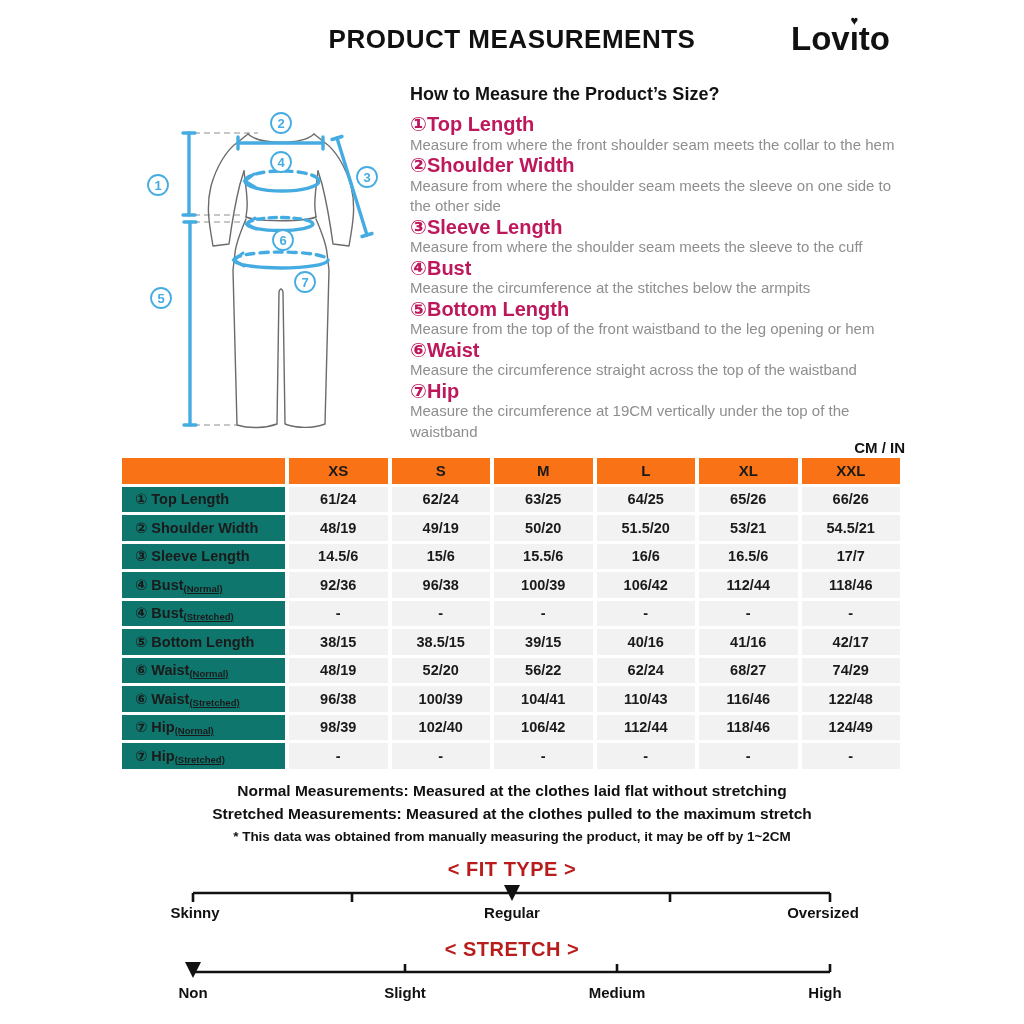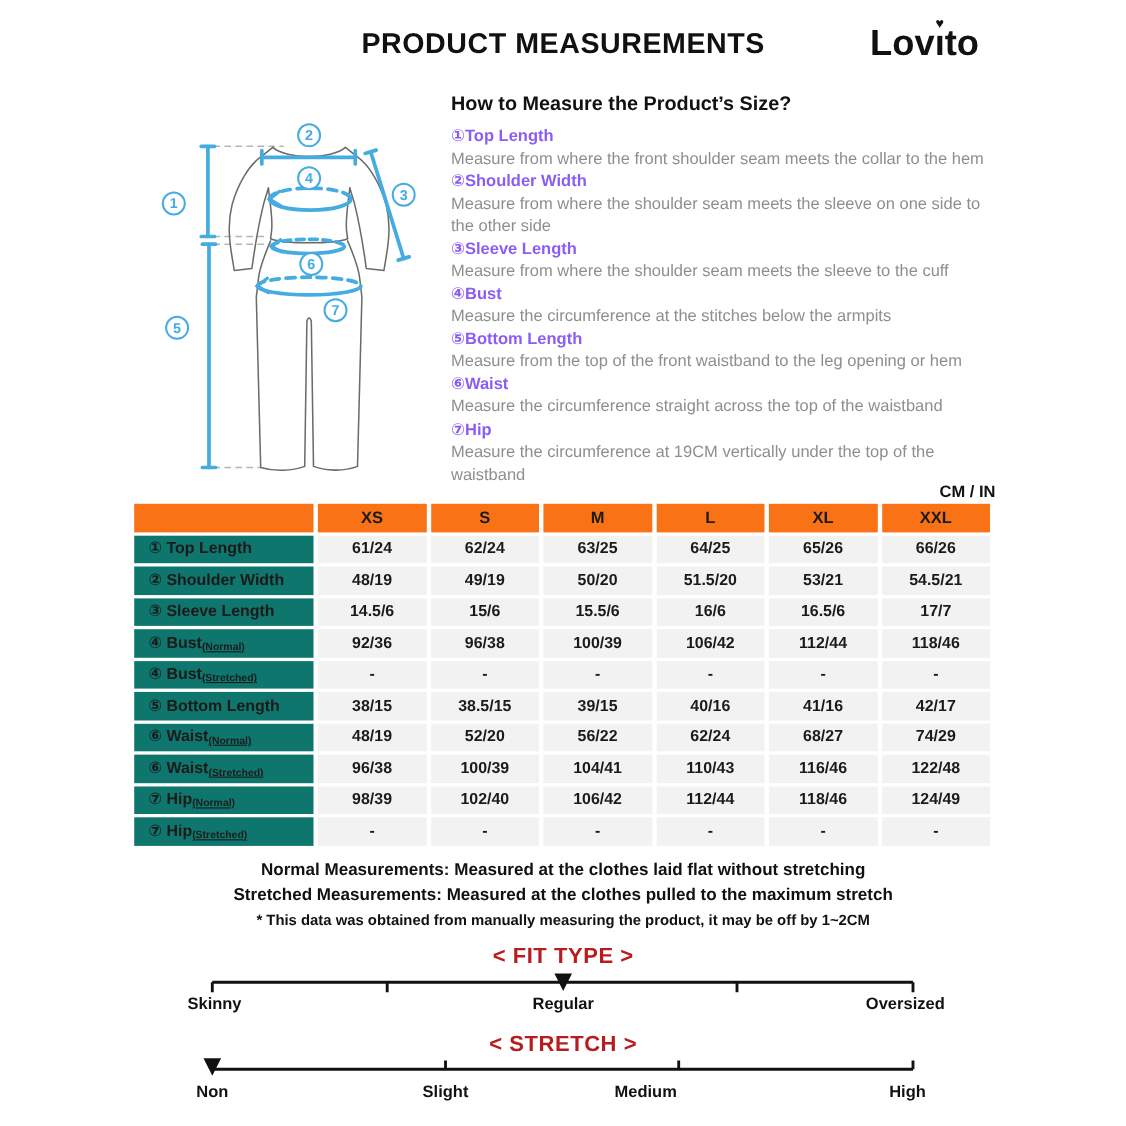--- a/index.html
+++ b/index.html
@@ -10,21 +10,21 @@
   .title{position:absolute;top:24px;left:0;width:100%;text-align:center;
          font-size:26px;font-weight:700;letter-spacing:.5px;color:#111;}
   .brand{position:absolute;top:20px;right:134px;font-size:33px;font-weight:700;color:#111;}
   .brand .i-dotless{position:relative;}
   .brand .heart{position:absolute;top:-6px;left:50%;transform:translateX(-50%);
                 font-size:13px;line-height:1;color:#111;}
 
   
   .howto{position:absolute;left:410px;top:84px;width:500px;}
   .howto h2{margin:0 0 9px 0;font-size:18px;font-weight:700;color:#111;}
-  .howto .item-label{font-size:15px;font-weight:700;line-height:20.5px;color:#8b5cf6;}
+  .howto .item-label{font-size:20px;font-weight:700;line-height:20.5px;color:#be185d;}
   .howto .item-desc{font-size:15px;font-weight:400;line-height:20.5px;color:#8e8e8e;}
 
   
   .diagram{position:absolute;left:138px;top:100px;width:272px;height:338px;}
 
   
   .unit{position:absolute;top:439px;right:119px;font-size:15px;font-weight:700;color:#111;}
 
   
   .size-table{position:absolute;left:122px;top:458px;width:778px;
@@ -370,17 +370,17 @@
       <line x1="13" y1="12" x2="650" y2="12"></line>
       <line x1="225" y1="12" x2="225" y2="4"></line>
       <line x1="437" y1="12" x2="437" y2="4"></line>
       <line x1="650" y1="12" x2="650" y2="4"></line>
     </g>
     <polygon points="5,2 21,2 13,18" fill="#111"></polygon>
   </svg>
   <div class="scale-labels stretch-labels">
     <span style="left:193px">Non</span>
     <span style="left:405px">Slight</span>
-    <span style="left:587px">Medium</span>
+    <span style="left:617px">Medium</span>
     <span style="left:825px">High</span>
   </div>
 
 </div>
 
 </body></html>

